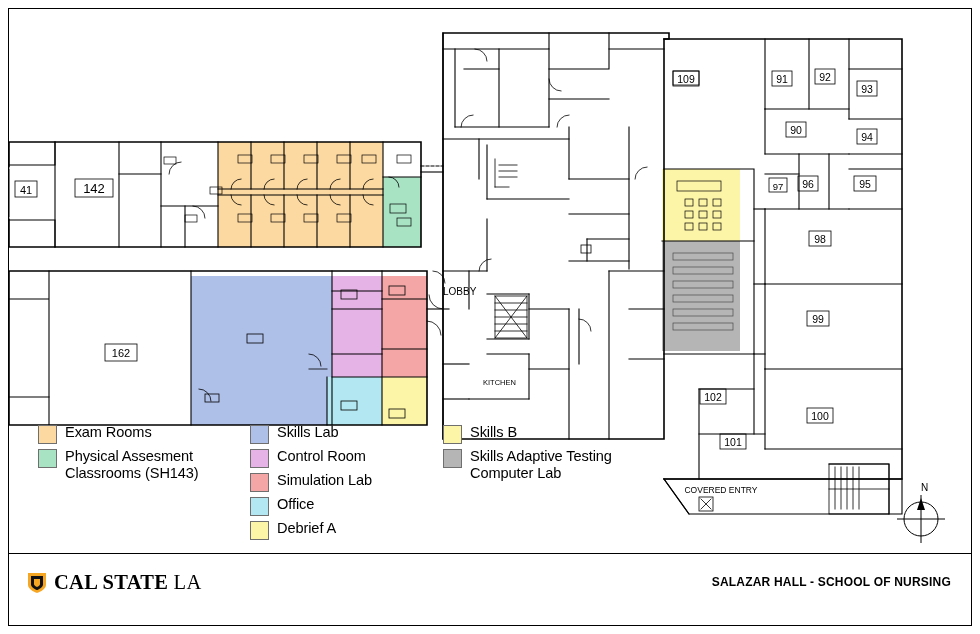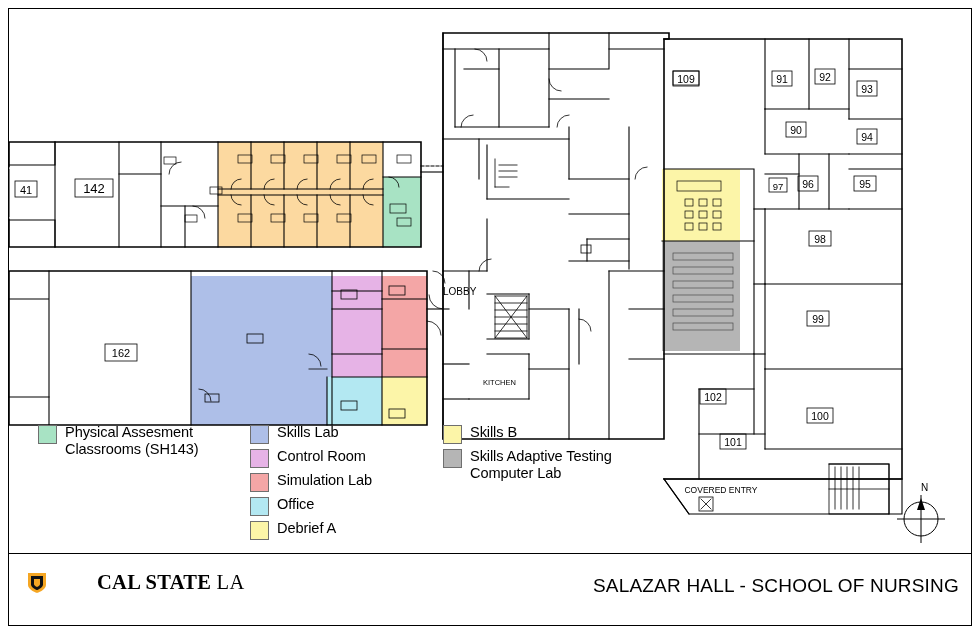--- a/index.html
+++ b/index.html
@@ -82,28 +82,27 @@
     width: 20px; height: 22px;
     margin-right: 7px;
     position: relative;
   }
   #brand-text {
     font-family: "Liberation Serif", serif;
     font-weight: bold;
     font-size: 20.5px;
     letter-spacing: 0.3px;
     white-space: nowrap;
-    margin-left: 43px;
   }
   #brand-text .light { font-weight: normal; }
   #map-title {
     position: absolute;
-    right: 12px; top: 21px;
-    font-size: 19px;
-    font-weight: normal;
+    right: 20px; top: 21px;
+    font-size: 12px;
+    font-weight: bold;
     letter-spacing: 0.2px;
     white-space: nowrap;
   }
   
   #compass {
     position: absolute;
     left: 895px; top: 482px;
     width: 52px; height: 62px;
   }
   #compass .n-label {
@@ -430,20 +429,24 @@
       <path d="M26 13 L26 61" stroke="#000" stroke-width="1"></path>
       <path d="M2 37 L50 37" stroke="#000" stroke-width="1"></path>
       <path d="M26 16 L22 28 L30 28 Z" fill="#000"></path>
     </svg>
   </div>
 
   <div id="legend">
 
     <div class="legend-col c1">
       <div class="legend-row">
+        <span class="swatch" style="background:#fcd9a0"></span>
+        <span class="legend-label">Exam Rooms</span>
+      </div>
+      <div class="legend-row">
         <span class="swatch" style="background:#a8e3c4"></span>
         <span class="legend-label">Physical Assesment Classrooms (SH143)</span>
       </div>
     </div>
 
     <div class="legend-col c2">
       <div class="legend-row">
         <span class="swatch" style="background:#aebfe8"></span>
         <span class="legend-label">Skills Lab</span>
       </div>

